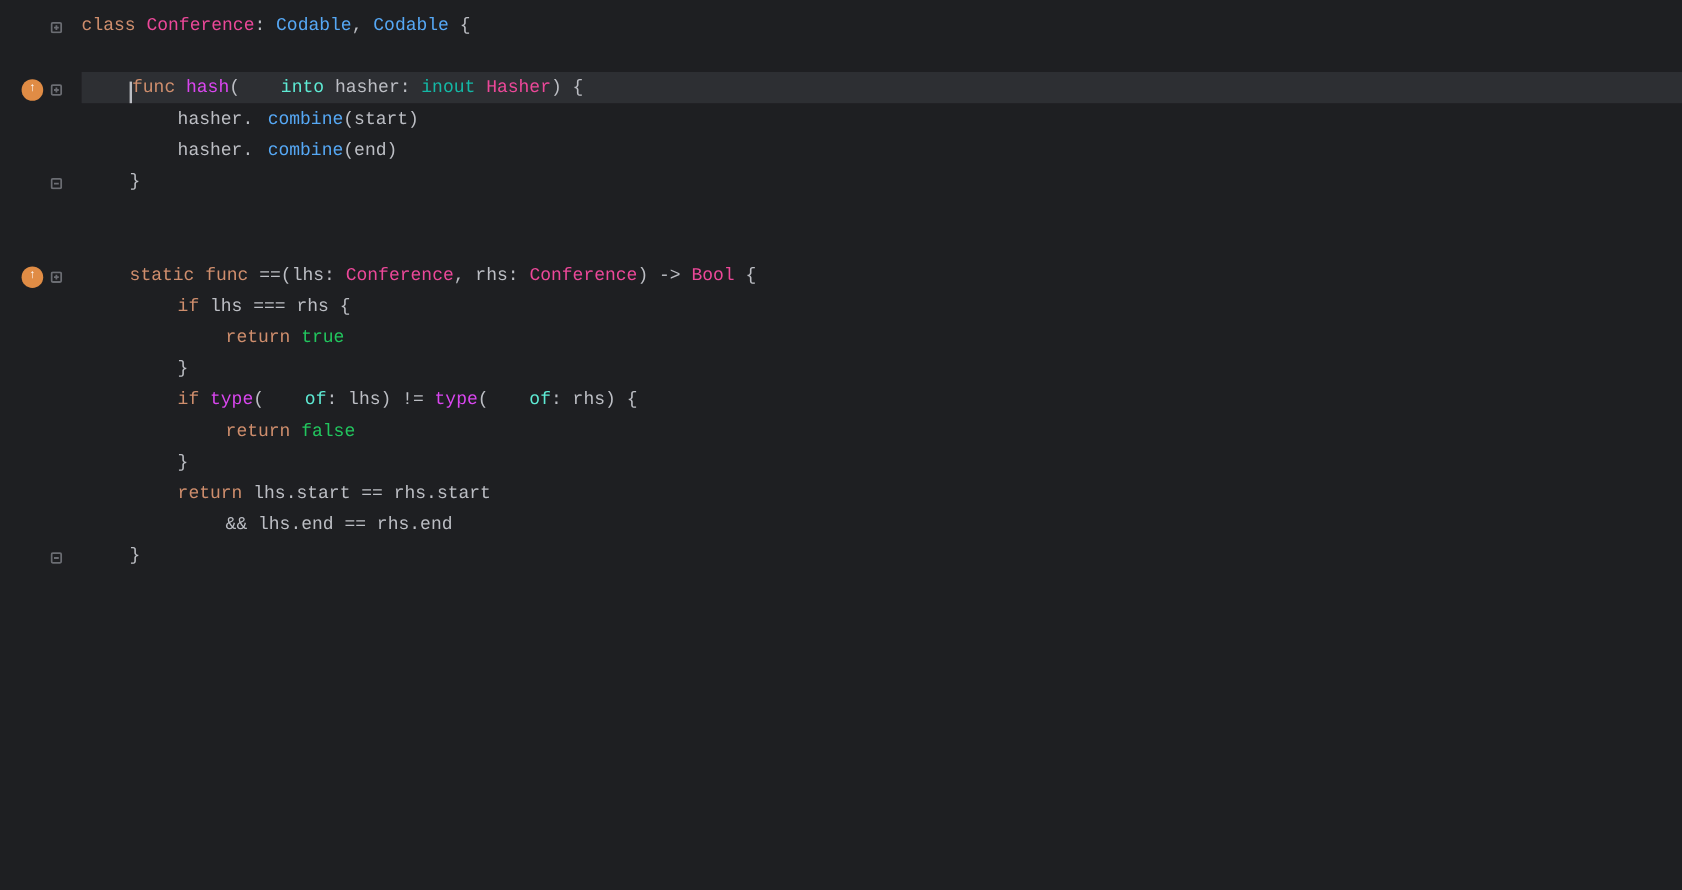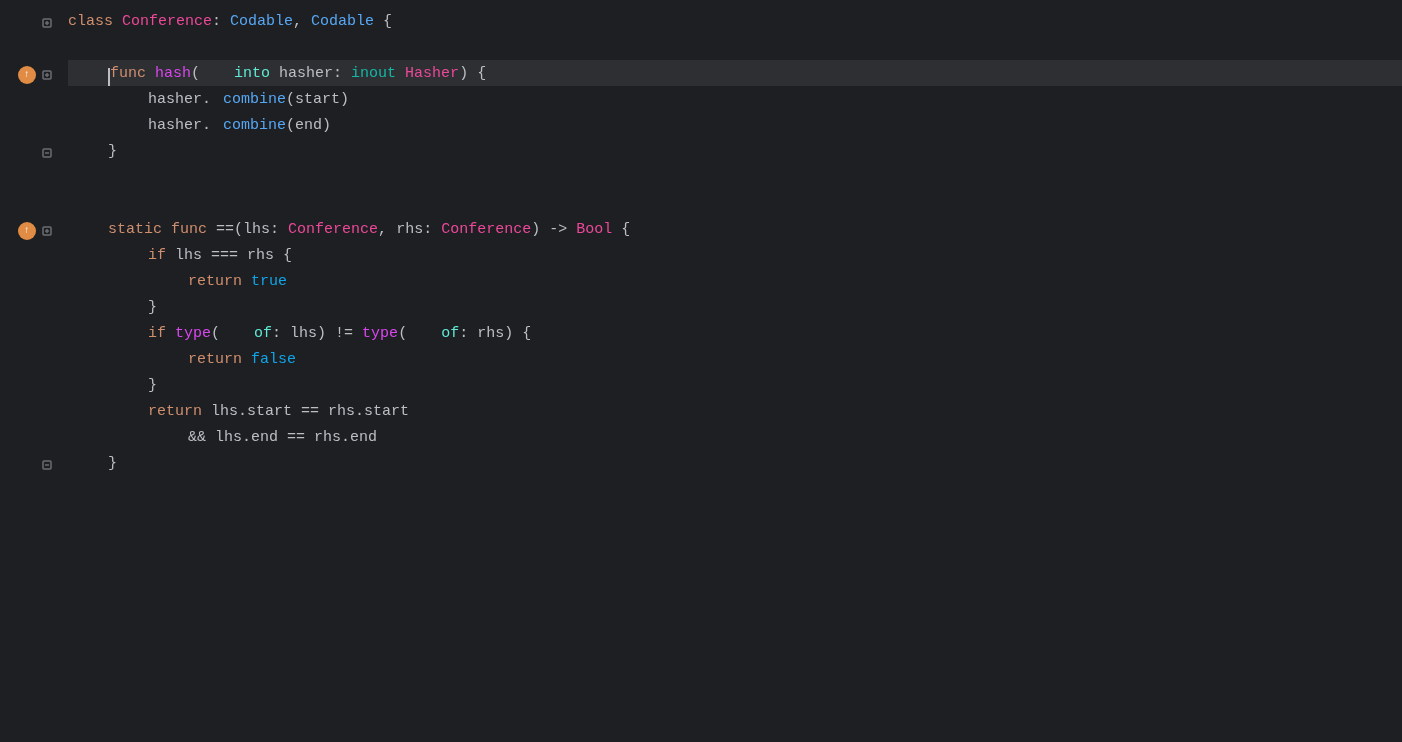--- a/index.html
+++ b/index.html
@@ -103,21 +103,21 @@
     
     .kw { color: #cf8e6d; } 
     .type { color: #ec4899; } 
     .protocol { color: #56a8f5; } 
     .method { color: #d946ef; } 
     .param-label { color: #5eead4; margin-left: 34px; }
     .inout-kw { color: #14b8a6; } 
     .op { color: #bcbec4; } 
     .punc { color: #bcbec4; } 
     .var { color: #bcbec4; }
-    .bool-val { color: #0ea5e9; } 
+    .bool-val { color: #22c55e; } 
     .arrow { color: #bcbec4; }
     .combine { color: #56a8f5; margin-left: 12px; }
     .cursor-line {
       background-color: #2d2f33;
     }
 
     .text-cursor {
       display: inline-block;
       width: 2px;
       height: 18px;

